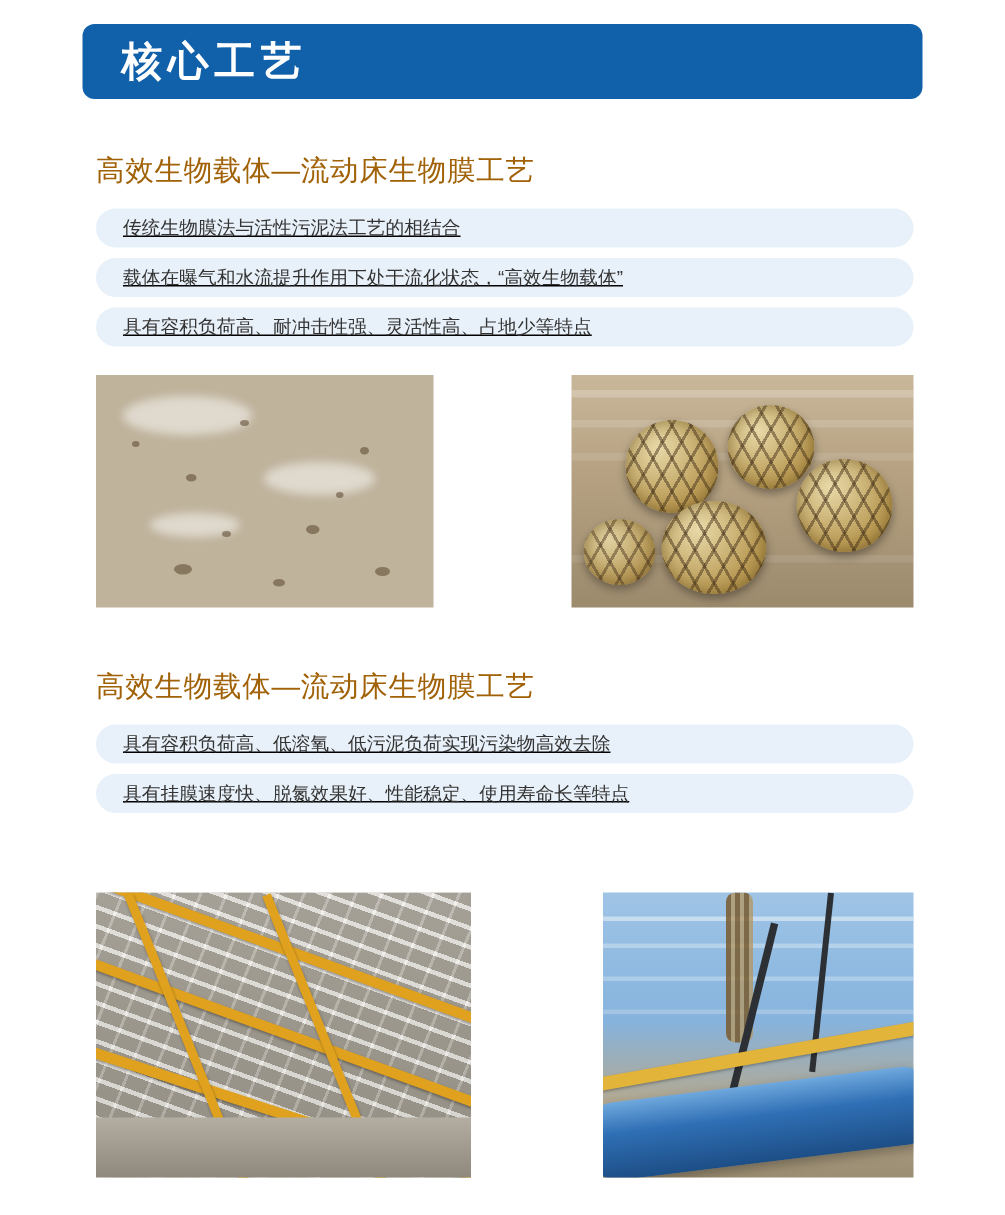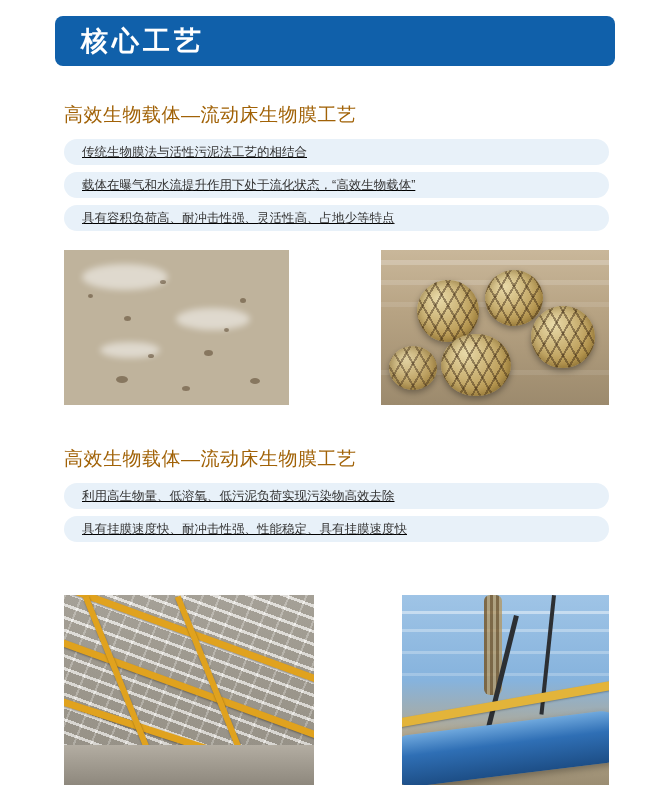--- a/index.html
+++ b/index.html
@@ -238,22 +238,22 @@
       <div class="carrier" style="left:104px; top:20px;  width:58px; height:56px;"></div>
       <div class="carrier" style="left:150px; top:56px;  width:64px; height:62px;"></div>
       <div class="carrier" style="left:60px;  top:84px;  width:70px; height:62px;"></div>
       <div class="carrier" style="left:8px;   top:96px;  width:48px; height:44px; opacity:.9;"></div>
     </div>
   </div>
 
   <div class="section section-2">
     <h2 class="section-heading">高效生物载体—流动床生物膜工艺</h2>
     <ul class="bullets">
-      <li class="bullet">利用高生物量、低溶氧、低污泥负荷实现污染物高效去除</li>
-      <li class="bullet">具有挂膜速度快、耐冲击性强、性能稳定、具有挂膜速度快</li>
+      <li class="bullet">具有容积负荷高、低溶氧、低污泥负荷实现污染物高效去除</li>
+      <li class="bullet">具有挂膜速度快、脱氮效果好、性能稳定、使用寿命长等特点</li>
     </ul>
   </div>
 
   <div class="img-row img-row-2">
     <div class="photo photo-c ph3">
       <div class="grid-a"></div>
       <div class="beam" style="left:-10px; top:36px;  width:280px; height:7px; transform:rotate(20deg);"></div>
       <div class="beam" style="left:-10px; top:92px;  width:280px; height:7px; transform:rotate(20deg);"></div>
       <div class="beam" style="left:-10px; top:146px; width:280px; height:7px; transform:rotate(18deg);"></div>
       <div class="beam" style="left:58px;  top:-6px;  width:6px;  height:210px; transform:rotate(-22deg);"></div>

